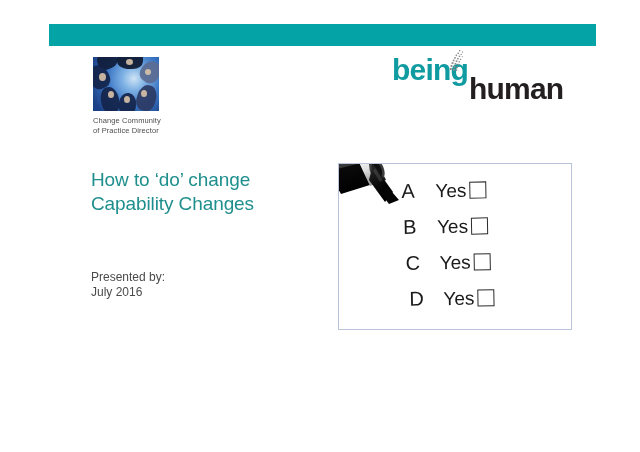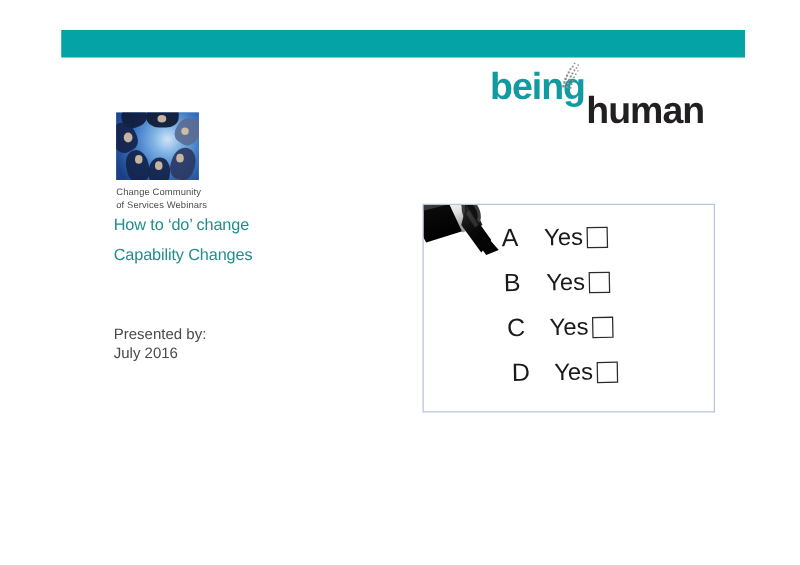--- a/index.html
+++ b/index.html
@@ -27,21 +27,20 @@
     height: 22px;
     background: #03a3a6;
   }
 
   
   #thumb-block {
     position: absolute;
     left: 93px;
     top: 57px;
     width: 80px;
-    margin-top: 33px;
   }
   #thumb-photo {
     position: relative;
     width: 66px;
     height: 54px;
     overflow: hidden;
     background: #1c4f9c;
   }
   
   #thumb-photo .sky {
@@ -121,31 +120,31 @@
     height: 22px;
     pointer-events: none;
   }
 
   
   #title {
     position: absolute;
     left: 91px;
     top: 168px;
     width: 250px;
-    font-size: 13px;
+    font-size: 19px;
     line-height: 24px;
     color: #1f8f8d;
     letter-spacing: -0.1px;
   }
 
   
   #presenter {
     position: absolute;
     left: 91px;
-    top: 260px;
+    top: 270px;
     width: 260px;
     font-size: 12px;
     line-height: 14.8px;
     color: #4a4a4a;
   }
 
   
   #checklist {
     position: absolute;
     left: 338px;
@@ -221,21 +220,21 @@
       <div class="fig f3"></div>
       <div class="face p1"></div>
       <div class="face p2"></div>
       <div class="face p3"></div>
       <div class="face p4"></div>
       <div class="face p5"></div>
       <div class="face p6"></div>
     </div>
     <div id="thumb-caption">
       <div>Change   Community</div>
-      <div>of Services Webinars</div>
+      <div>of Practice Director</div>
     </div>
   </div>
 
   <div id="logo">
     <span class="word-being">being</span>
     <span class="word-human">human</span>
     <svg class="dust" viewBox="0 0 20 22" aria-hidden="true">
       <g fill="#8d8d8d">
         <rect x="11" y="0" width="1.3" height="1.3"></rect>
         <rect x="14" y="1.5" width="1.1" height="1.1"></rect>

